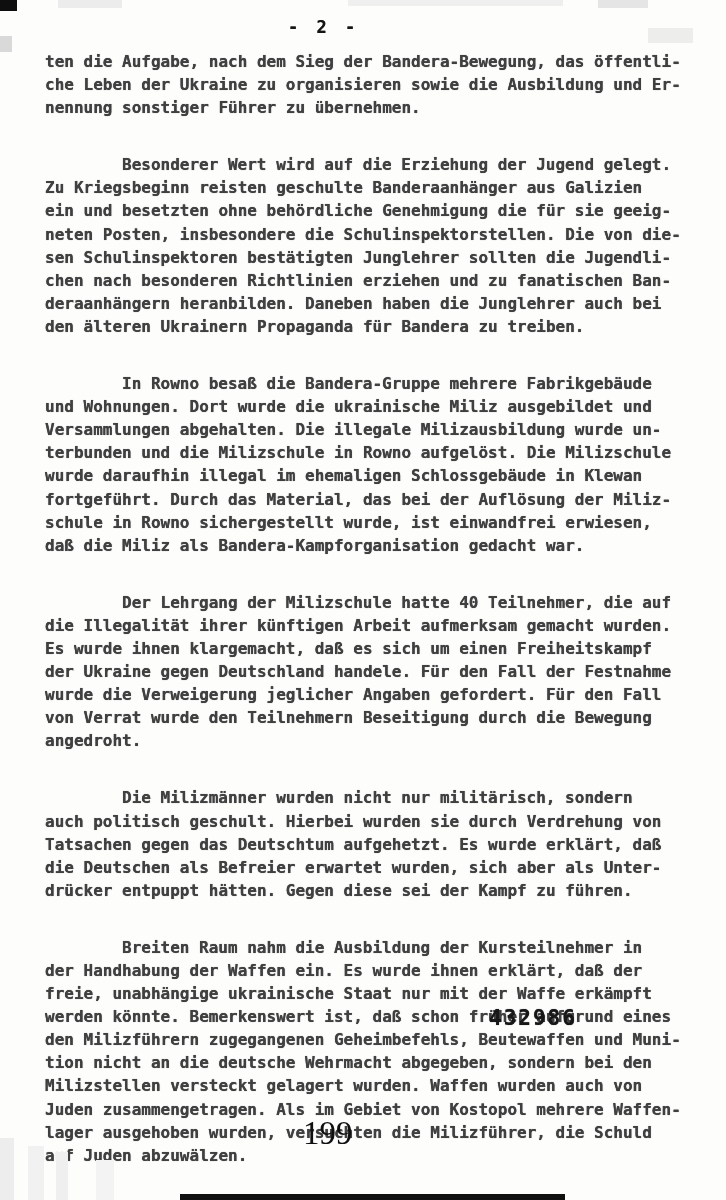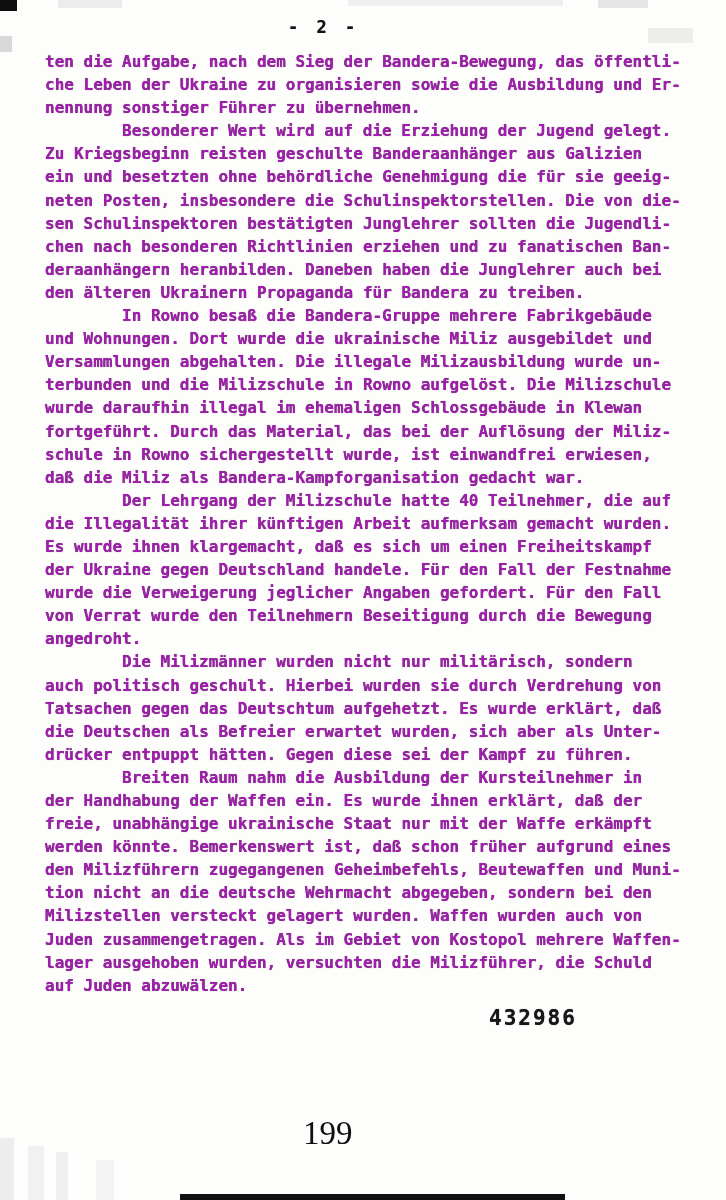--- a/index.html
+++ b/index.html
@@ -23,29 +23,30 @@
     letter-spacing: 4px;
     color: #151515;
     text-shadow: 0 0 0.6px rgba(0,0,0,0.75);
   }
   .body-text {
     position: absolute;
     left: 45px;
     top: 50px;
     width: 652px;
     font: 700 16px/23.1px "DejaVu Sans Mono", monospace;
-    color: #a21caf;
+    color: #404040;
     text-shadow: 0 0 0.7px rgba(10,10,10,0.8);
   }
   .para {
     margin: 0;
     white-space: pre-line;
   }
   .para.indent {
     text-indent: 77px;
+    margin-top: 34px;
   }
   .stamp {
     position: absolute;
     left: 489px;
     top: 1005px;
     font: 700 21px/26px "DejaVu Sans Mono", monospace;
     letter-spacing: 2px;
     color: #171717;
     text-shadow: 0 0 0.8px rgba(0,0,0,0.8);
   }

